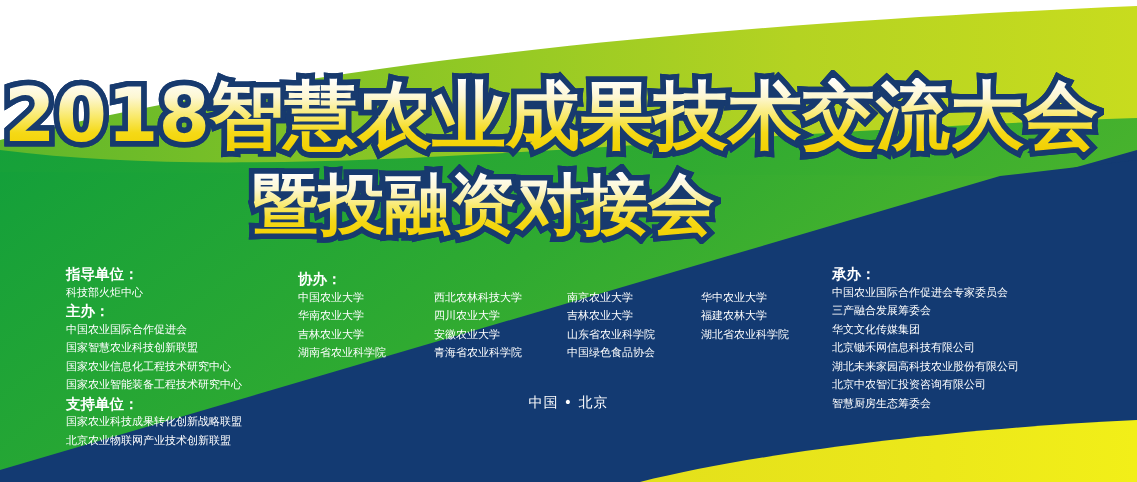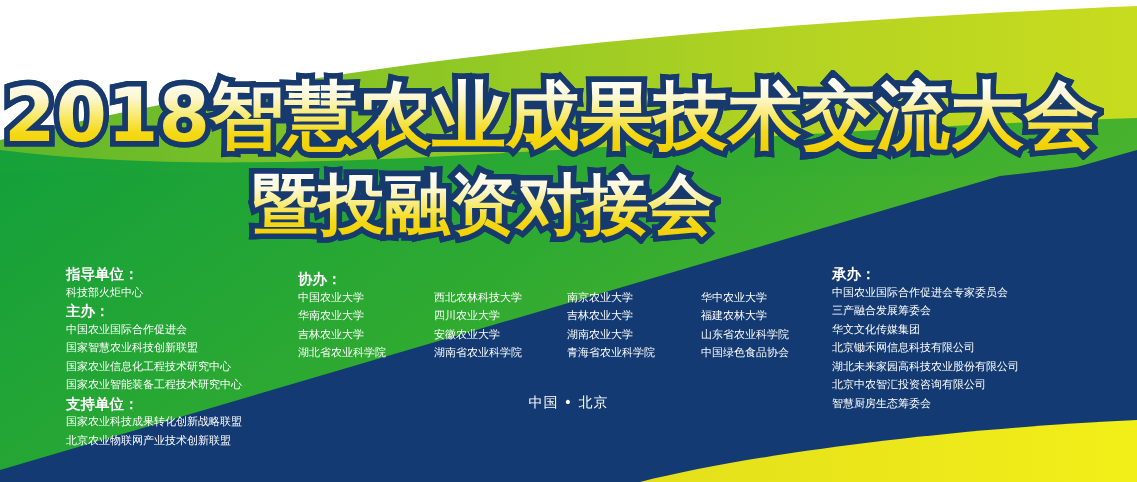--- a/index.html
+++ b/index.html
@@ -197,21 +197,20 @@
       <div class="ln">南京农业大学</div>
       <div class="ln">华中农业大学</div>
 
       <div class="ln">华南农业大学</div>
       <div class="ln">四川农业大学</div>
       <div class="ln">吉林农业大学</div>
       <div class="ln">福建农林大学</div>
 
       <div class="ln">吉林农业大学</div>
       <div class="ln">安徽农业大学</div>
-      <div class="ln">湖南农业大学</div>
       <div class="ln">山东省农业科学院</div>
 
       <div class="ln">湖北省农业科学院</div>
       <div class="ln">湖南省农业科学院</div>
       <div class="ln">青海省农业科学院</div>
       <div class="ln">中国绿色食品协会</div>
 
     </div>
   </div>
 

